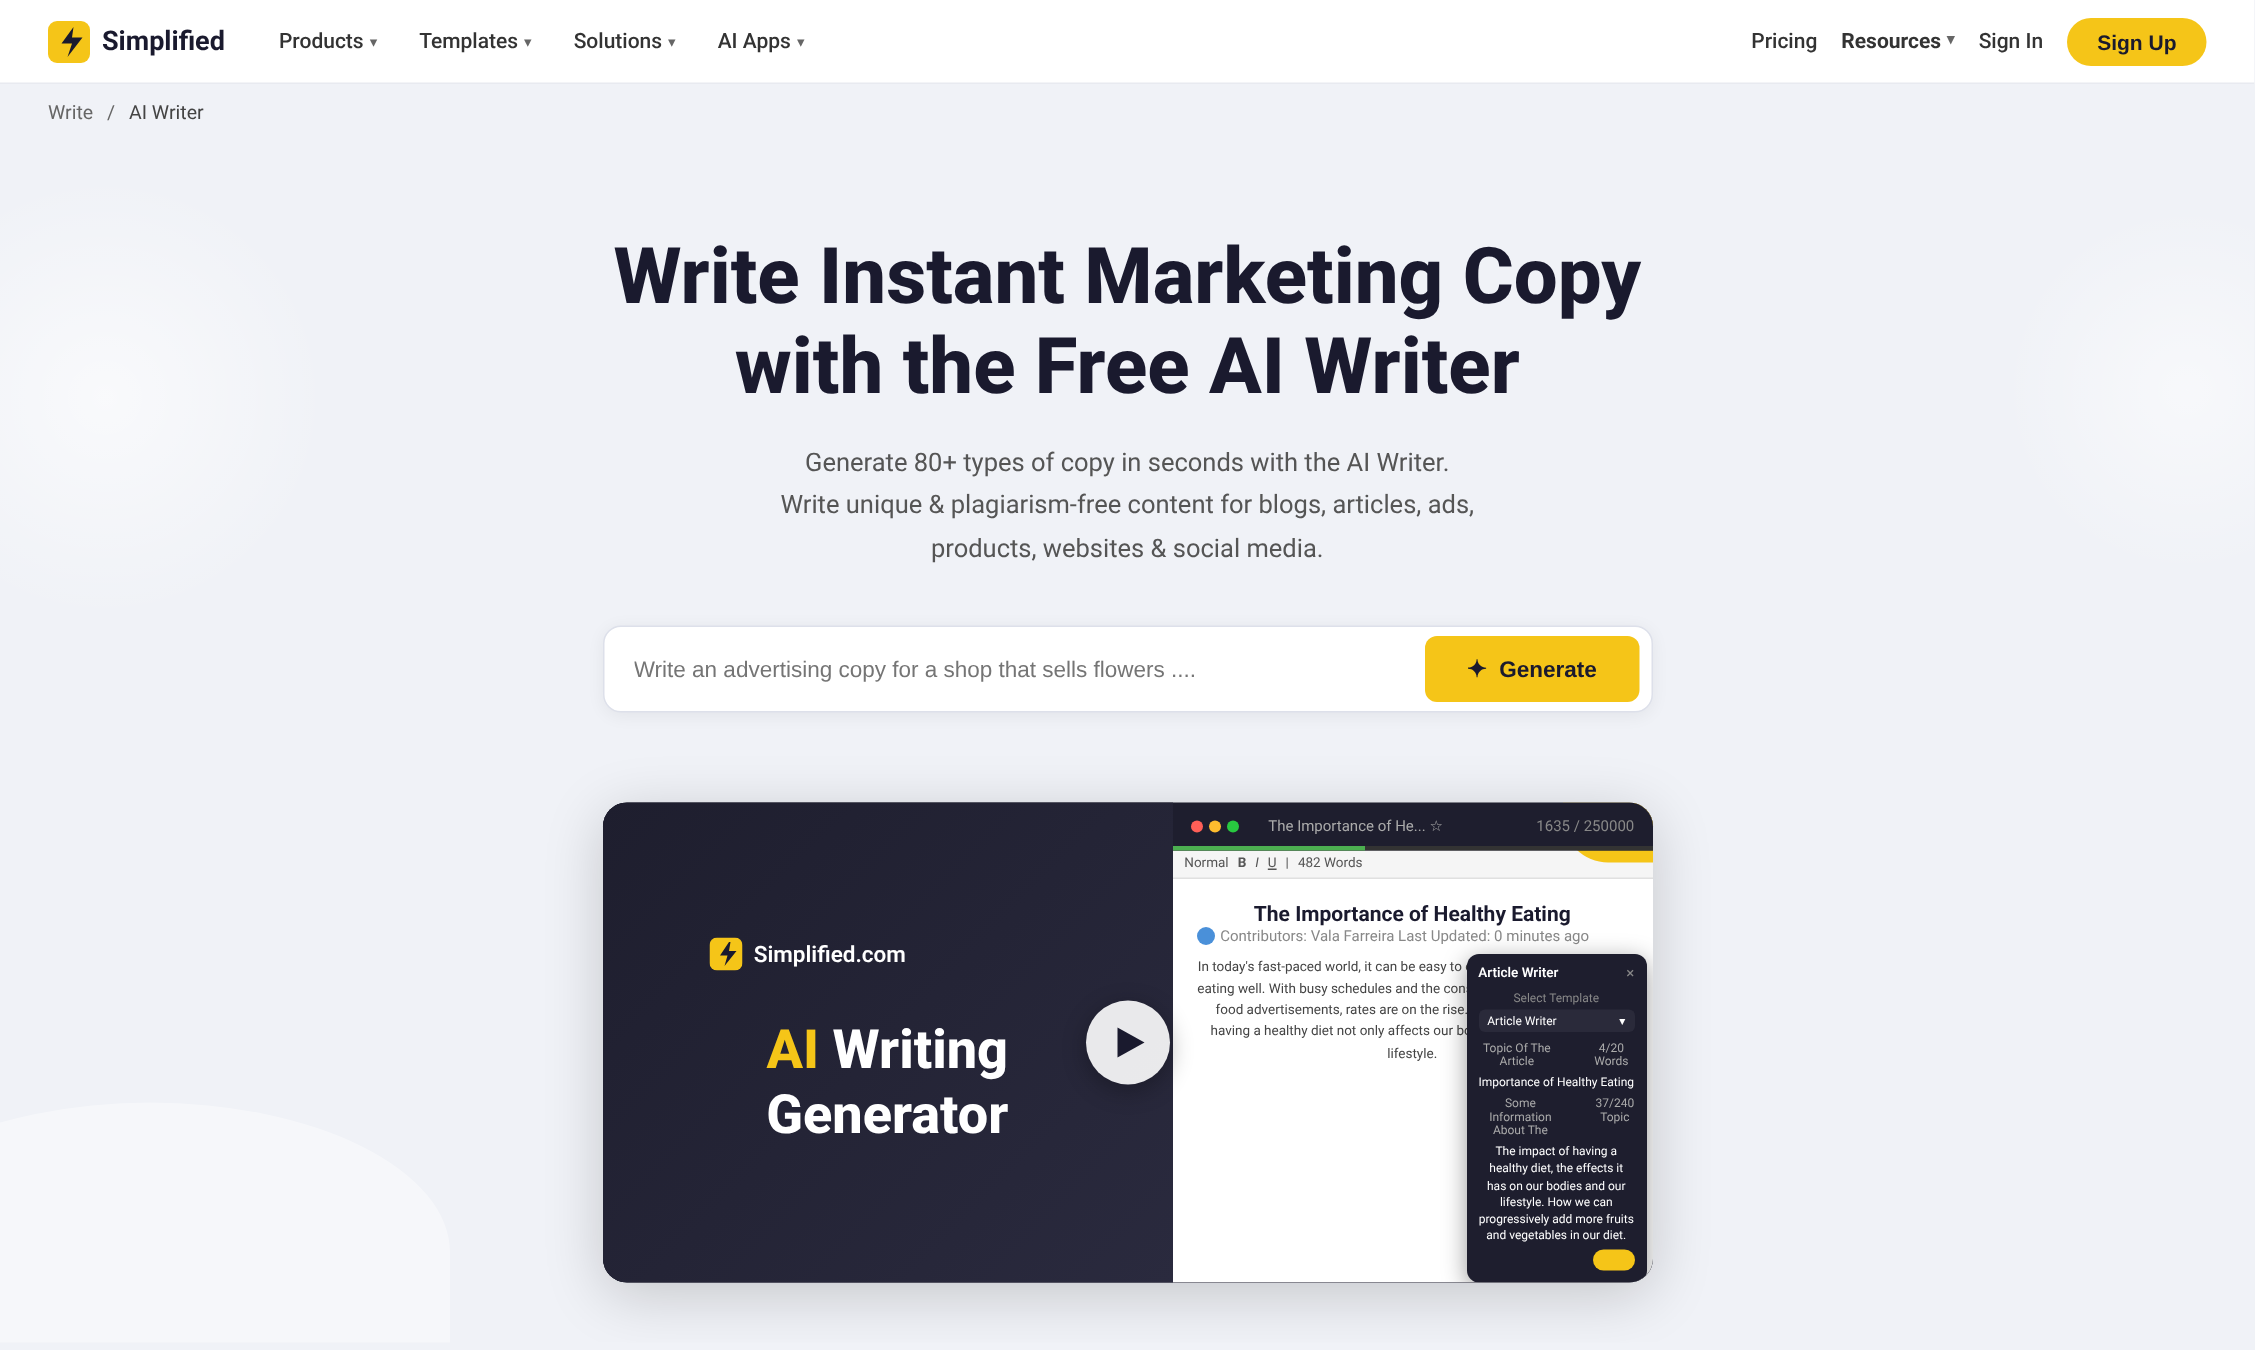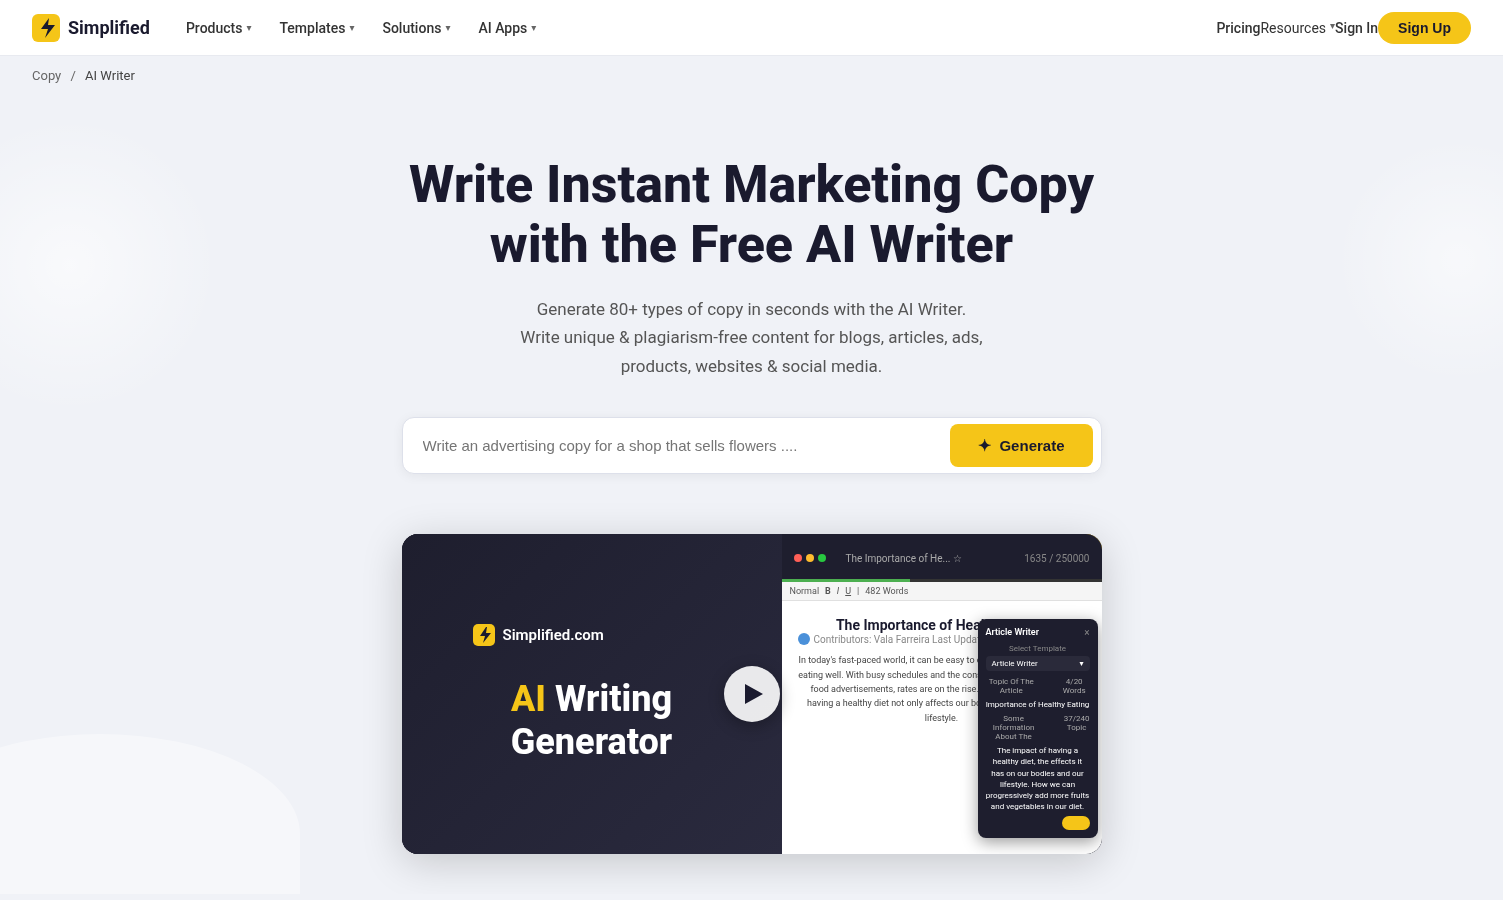--- a/index.html
+++ b/index.html
@@ -55,35 +55,36 @@
       border-radius: 6px;
       font-weight: 500;
     }
     .nav-chevron {
       font-size: 10px;
       color: #666;
     }
     .nav-right {
       display: flex;
       align-items: center;
+      gap: 16px;
     }
     .nav-pricing {
       font-size: 14px;
       color: #333;
       cursor: pointer;
       font-weight: 500;
     }
     .nav-resources {
       display: flex;
       align-items: flex-start;
       gap: 4px;
       font-size: 14px;
       color: #333;
       cursor: pointer;
-      font-weight: 400;
+      font-weight: 700;
     }
     .nav-signin {
       font-size: 14px;
       color: #333;
       cursor: pointer;
       font-weight: 500;
     }
     .nav-signup {
       background: #f5c518;
       color: #1a1a2e;
@@ -274,21 +275,21 @@
       margin-left: 4px;
     }
     .video-right {
       width: 320px;
       background: #fff;
       position: relative;
       overflow: hidden;
     }
     .video-right-top {
       background: #1e1e2e;
-      height: 48px;
+      height: 32px;
       display: flex;
       align-items: center;
       padding: 0 12px;
       gap: 8px;
       position: relative;
     }
     .progress-bar-container {
       position: absolute;
       bottom: 0;
       left: 0;
@@ -350,21 +351,21 @@
       background: #4a90d9;
     }
     .doc-text-lines {
       font-size: 9px;
       color: #444;
       line-height: 1.6;
     }
     .article-writer-panel {
       position: absolute;
       right: 4px;
-      bottom: 16px;
+      bottom: 0;
       width: 120px;
       background: #1e1e2e;
       border-radius: 8px;
       padding: 8px;
       box-shadow: 0 4px 16px rgba(0,0,0,0.4);
     }
     .panel-header {
       display: flex;
       justify-content: space-between;
       align-items: center;
@@ -476,21 +477,21 @@
     <div class="nav-resources">
       <span>Resources</span>
       <span class="nav-chevron">▾</span>
     </div>
     <span class="nav-signin">Sign In</span>
     <button class="nav-signup">Sign Up</button>
   </div>
 </nav>
 
 <div class="breadcrumb">
-  <a href="#">Copy</a>
+  <a href="#">Write</a>
   <span class="sep">/</span>
   <span class="current">AI Writer</span>
 </div>
 
 <section class="hero">
   <div class="bg-wave"></div>
 
   <h1 class="hero-title">Write Instant Marketing Copy with the Free AI Writer</h1>
 
   <p class="hero-subtitle">

